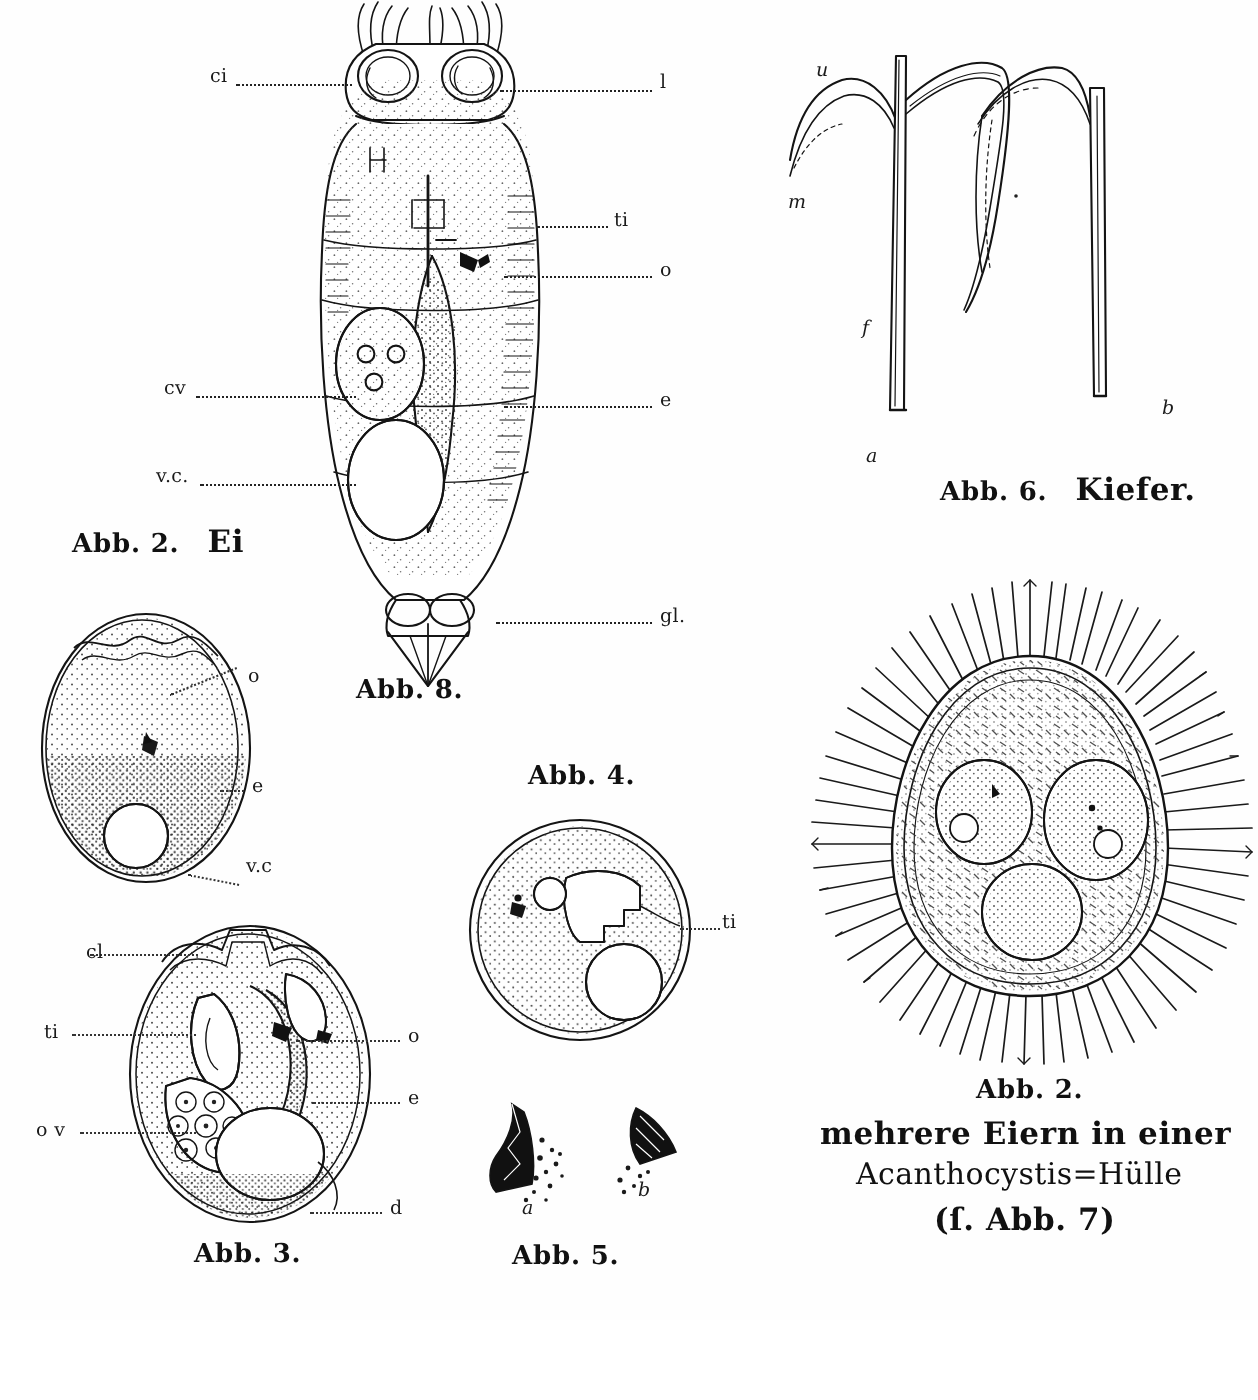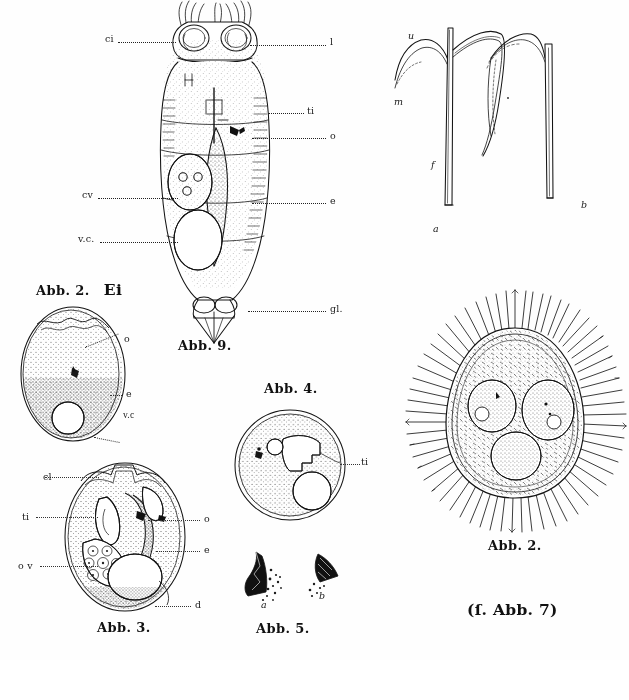--- a/index.html
+++ b/index.html
@@ -145,21 +145,21 @@
 
   <span class="lbl" style="left:105px;top:33px;">ci</span>
   <span class="lbl" style="left:82px;top:189px;">cv</span>
   <span class="lbl" style="left:78px;top:233px;text-align:center;">v.c.</span>
   <span class="lbl" style="left:330px;top:36px;">l</span>
   <span class="lbl" style="left:307px;top:105px;">ti</span>
   <span class="lbl" style="left:330px;top:130px;">o</span>
   <span class="lbl" style="left:330px;top:195px;">e</span>
   <span class="lbl" style="left:330px;top:303px;">gl.</span>
 
-  <div class="cap frak" style="left:178px;top:338px;">Abb. 9.</div>
+  <div class="cap frak" style="left:178px;top:338px;">Abb. 8.</div>
 
   <svg class="fig" style="left:395px;top:10px;" width="205" height="225" viewBox="0 0 205 225">
     <g fill="none" stroke="#141414" stroke-width="1.05" stroke-linecap="round" stroke-linejoin="round">
 
       <path d="M0 70 C4 46 14 34 26 30 C38 27 48 36 53 50"></path>
       <path d="M0 78 C6 54 16 42 27 38 C38 35 47 42 52 54" stroke-width="0.8"></path>
       <path d="M2 74 C8 62 16 54 26 52" stroke-width="0.6" stroke-dasharray="2 2"></path>
 
       <path d="M53 18 L50 195 L57 195 L58 18 Z" fill="#fff"></path>
       <path d="M54.5 20 L52.5 193" stroke-width="0.6"></path>
@@ -181,22 +181,26 @@
       <circle cx="113" cy="88" r="0.9" fill="#222" stroke="none"></circle>
     </g>
   </svg>
 
   <span class="lbl it" style="left:408px;top:30px;">u</span>
   <span class="lbl it" style="left:394px;top:96px;">m</span>
   <span class="lbl it" style="left:431px;top:159px;">f</span>
   <span class="lbl it" style="left:433px;top:223px;">a</span>
   <span class="lbl it" style="left:581px;top:199px;">b</span>
 
-
-  <div class="cap" style="left:36px;top:280px;">
+  <div class="cap" style="left:470px;top:235px;">
+    <span class="frak">Abb. 6.</span>
+    <span class="frakbig" style="margin-left:9px;">Kiefer.</span>
+  </div>
+
+  <div class="cap" style="left:36px;top:261px;">
     <span class="frak">Abb. 2.</span>
     <span class="frakbig" style="margin-left:9px;">Ei</span>
   </div>
 
   <svg class="fig" style="left:15px;top:296px;" width="125" height="155" viewBox="0 0 125 155">
     <defs>
       <clipPath id="egg2clip">
           <ellipse cx="58" cy="78" rx="50" ry="65"></ellipse>
         </clipPath>
       <pattern id="stip2" width="5" height="5" patternUnits="userSpaceOnUse">
@@ -226,21 +230,21 @@
       <circle cx="53" cy="122" r="16"></circle>
     </g>
   </svg>
 
   <div class="leader thin" style="left:85px;top:347px;width:36px;transform:rotate(-22deg);transform-origin:left center;"></div>
   <div class="leader thin" style="left:110px;top:395px;width:12px;"></div>
   <div class="leader thin" style="left:94px;top:437px;width:26px;transform:rotate(11deg);transform-origin:left center;"></div>
 
   <span class="lbl" style="left:124px;top:333px;">o</span>
   <span class="lbl" style="left:126px;top:388px;">e</span>
-  <span class="lbl" style="left:123px;top:410px;font-family:Liberation Serif, serif;">v.c</span>
+  <span class="lbl" style="left:123px;top:428px;">v.c</span>
 
   <svg class="fig" style="left:55px;top:455px;" width="145" height="165" viewBox="0 0 145 165">
     <defs>
       <clipPath id="egg3clip">
           <ellipse cx="70" cy="82" rx="58" ry="72"></ellipse>
         </clipPath>
       <pattern id="stip3" width="5" height="5" patternUnits="userSpaceOnUse">
         <circle cx="1" cy="1.4" r="0.5" fill="#2c2c2c"></circle>
         <circle cx="3.6" cy="3.5" r="0.45" fill="#383838"></circle>
       </pattern>
@@ -528,15 +532,17 @@
       <circle cx="154" cy="134" r="7"></circle>
     </g>
     <g fill="#111" stroke="none">
       <path d="M96 104 l4 5 l-4 2 Z"></path>
       <circle cx="146" cy="116" r="1.6"></circle>
       <circle cx="150" cy="126" r="1.3"></circle>
     </g>
   </svg>
 
   <div class="cap frak" style="left:488px;top:538px;">Abb. 2.</div>
+  <div class="cap frakbig" style="left:410px;top:557px;">mehrere Eiern in einer</div>
+  <div class="cap rom" style="left:428px;top:578px;">Acanthocystis=Hülle</div>
   <div class="cap frakbig" style="left:467px;top:600px;">(ſ. Abb. 7)</div>
 
 </div>
 
 </body></html>

